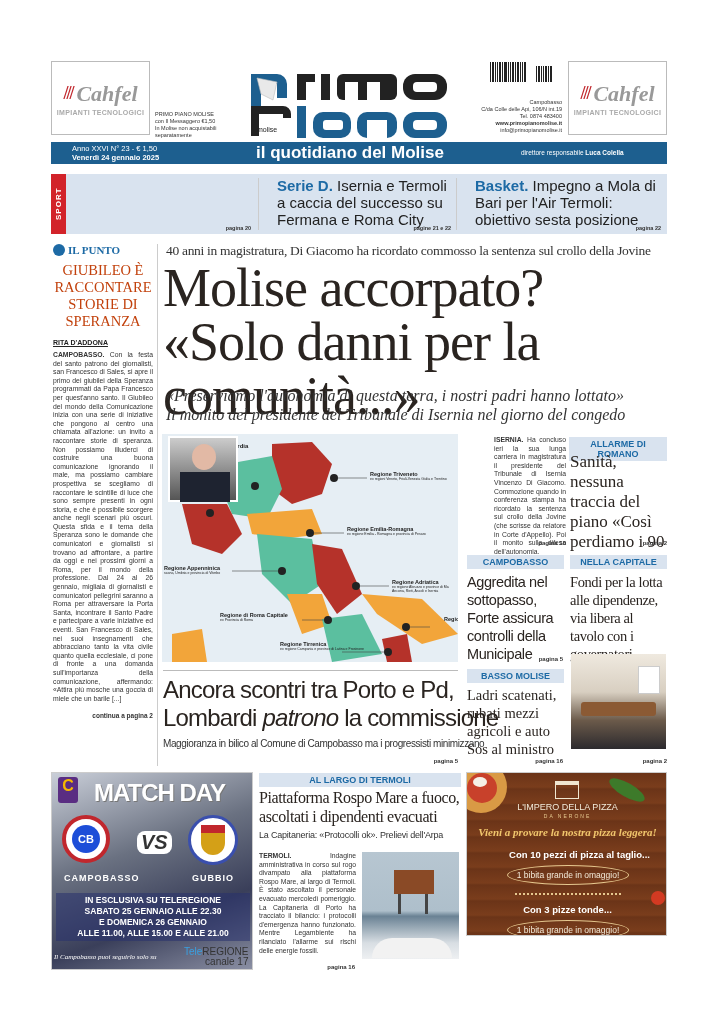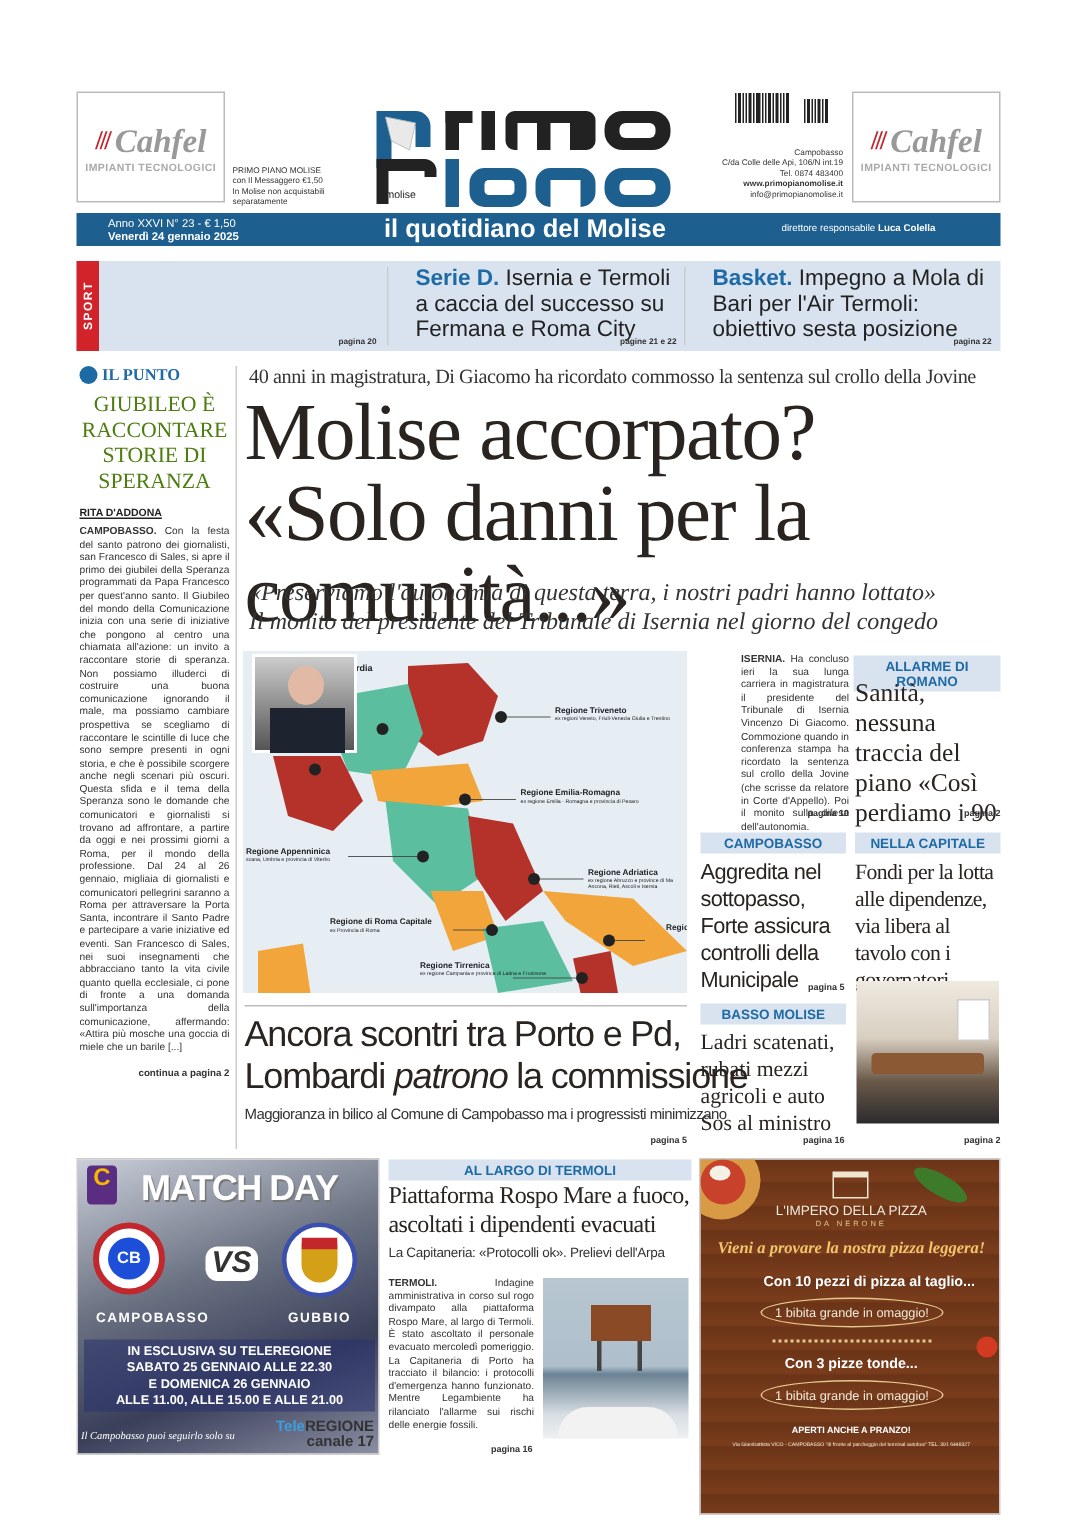--- a/index.html
+++ b/index.html
@@ -137,21 +137,21 @@
     <span>Impegno a Mola di Bari per l'Air Termoli: obiettivo sesta posizione</span>
   </div>
   <div class="abs pg" style="left:560px;top:51px;width:50px;">pagina 22</div>
 </div>
 
 <div class="abs" style="left:53px;top:244px;width:100px;">
   <div style="display:flex;align-items:center;gap:3px;">
     <span style="width:12px;height:12px;border-radius:50%;background:#1d6aa5;display:inline-block;"></span>
     <span class="serif" style="font-weight:bold;color:#1d6aa5;font-size:11px;">IL PUNTO</span>
   </div>
-  <div class="serif" style="text-align:center;font-size:14.5px;line-height:17px;margin-top:6px;color:#4d7c0f;">GIUBILEO È RACCONTARE STORIE DI SPERANZA</div>
+  <div class="serif" style="text-align:center;font-size:14.5px;line-height:17px;margin-top:6px;color:#c2410c;">GIUBILEO È RACCONTARE STORIE DI SPERANZA</div>
   <div style="font-size:7px;font-weight:bold;text-decoration:underline;margin-top:9px;">RITA D'ADDONA</div>
   <div class="body-text" style="margin-top:5px;">
     <b>CAMPOBASSO.</b>
     <span>Con la festa del santo patrono dei giornalisti, san Francesco di Sales, si apre il primo dei giubilei della Speranza programmati da Papa Francesco per quest'anno santo. Il Giubileo del mondo della Comunicazione inizia con una serie di iniziative che pongono al centro una chiamata all'azione: un invito a raccontare storie di speranza. Non possiamo illuderci di costruire una buona comunicazione ignorando il male, ma possiamo cambiare prospettiva se scegliamo di raccontare le scintille di luce che sono sempre presenti in ogni storia, e che è possibile scorgere anche negli scenari più oscuri. Questa sfida e il tema della Speranza sono le domande che comunicatori e giornalisti si trovano ad affrontare, a partire da oggi e nei prossimi giorni a Roma, per il mondo della professione. Dal 24 al 26 gennaio, migliaia di giornalisti e comunicatori pellegrini saranno a Roma per attraversare la Porta Santa, incontrare il Santo Padre e partecipare a varie iniziative ed eventi. San Francesco di Sales, nei suoi insegnamenti che abbracciano tanto la vita civile quanto quella ecclesiale, ci pone di fronte a una domanda sull'importanza della comunicazione, affermando: «Attira più mosche una goccia di miele che un barile [...]</span>
   </div>
   <div class="pg" style="margin-top:9px;font-size:6.5px;">continua a pagina 2</div>
 </div>
 <div class="abs vline" style="left:157px;top:244px;height:522px;"></div>
 
 <div class="abs serif" style="left:166px;top:243px;width:500px;font-size:13.5px;color:#333;letter-spacing:-0.3px;white-space:nowrap;">40 anni in magistratura, Di Giacomo ha ricordato commosso la sentenza sul crollo della Jovine</div>
@@ -255,41 +255,41 @@
   </div>
   <div class="abs" style="left:12px;top:100px;font-size:9px;font-weight:bold;color:#fff;letter-spacing:1px;">CAMPOBASSO</div>
   <div class="abs" style="left:140px;top:100px;font-size:9px;font-weight:bold;color:#fff;letter-spacing:1px;">GUBBIO</div>
   <div class="abs" style="left:4px;top:120px;width:194px;text-align:center;font-size:8.5px;line-height:11px;font-weight:bold;color:#fff;background:rgba(40,50,110,0.55);padding:2px 0;">
     <div>IN ESCLUSIVA SU TELEREGIONE</div>
     <div>SABATO 25 GENNAIO ALLE 22.30</div>
     <div>E DOMENICA 26 GENNAIO</div>
     <div>ALLE 11.00, ALLE 15.00 E ALLE 21.00</div>
   </div>
   <div class="abs serif" style="left:2px;top:180px;font-size:7px;font-style:italic;color:#fff;">Il Campobasso puoi seguirlo solo su</div>
-  <div class="abs" style="left:132px;top:174px;font-size:10px;font-weight:bold;line-height:10px;text-align:right;">
+  <div class="abs" style="left:132px;top:174px;font-size:10px;font-weight:normal;line-height:10px;text-align:right;">
     <span style="color:#3aa0e0;">Tele</span><span style="color:#333;">REGIONE</span>
     <div style="color:#333;">canale 17</div>
   </div>
 </div>
 
 <div class="abs kicker-label" style="left:259px;top:773px;width:202px;font-size:9px;">AL LARGO DI TERMOLI</div>
 <div class="abs serif" style="left:259px;top:788px;width:206px;font-size:16px;line-height:19px;color:#2a2420;letter-spacing:-0.4px;">Piattaforma Rospo Mare a fuoco, ascoltati i dipendenti evacuati</div>
 <div class="abs" style="left:259px;top:830px;width:206px;font-size:9px;color:#333;letter-spacing:-0.2px;white-space:nowrap;">La Capitaneria: «Protocolli ok». Prelievi dell'Arpa</div>
 <div class="abs body-text" style="left:259px;top:852px;width:97px;">
   <b>TERMOLI.</b>
   <span>Indagine amministrativa in corso sul rogo divampato alla piattaforma Rospo Mare, al largo di Termoli. È stato ascoltato il personale evacuato mercoledì pomeriggio. La Capitaneria di Porto ha tracciato il bilancio: i protocolli d'emergenza hanno funzionato. Mentre Legambiente ha rilanciato l'allarme sui rischi delle energie fossili.</span>
 </div>
 <div class="abs" style="left:362px;top:852px;width:97px;height:107px;background:linear-gradient(#b7c6d1 0%,#aebfcb 55%,#6a8294 60%,#d8dee3 85%,#eef0f2 100%);overflow:hidden;">
   <div style="position:absolute;left:32px;top:18px;width:40px;height:24px;background:#8a4a26;"></div>
   <div style="position:absolute;left:36px;top:42px;width:30px;height:20px;border-left:3px solid #444;border-right:3px solid #444;"></div>
   <div style="position:absolute;left:10px;top:86px;width:80px;height:20px;background:#f2f2f2;border-radius:40px 40px 0 0;"></div>
 </div>
 <div class="abs pg" style="left:300px;top:964px;width:55px;font-size:6px;">pagina 16</div>
 
-<div class="abs" style="left:466px;top:772px;width:201px;height:238px;background:repeating-linear-gradient(180deg,#6b3418 0px,#7a3d1c 14px,#6b3418 16px);overflow:hidden;border:1px solid #ccc;">
+<div class="abs" style="left:466px;top:772px;width:201px;height:164px;background:repeating-linear-gradient(180deg,#6b3418 0px,#7a3d1c 14px,#6b3418 16px);overflow:hidden;border:1px solid #ccc;">
   <div class="abs" style="left:-12px;top:-12px;width:52px;height:52px;border-radius:50%;background:#d99a45;">
     <div style="position:absolute;left:12px;top:12px;width:30px;height:30px;border-radius:50%;background:#c8412b;"></div>
     <div style="position:absolute;left:18px;top:16px;width:14px;height:10px;border-radius:50%;background:#f5f0e6;"></div>
   </div>
   <div class="abs" style="left:140px;top:10px;width:40px;height:14px;background:#3d7a2a;border-radius:50%;transform:rotate(30deg);"></div>
   <div class="abs" style="left:88px;top:8px;width:24px;height:18px;border:1.5px solid #f0e6d0;border-top:4px solid #f0e6d0;"></div>
   <div class="abs" style="left:0;top:29px;width:201px;text-align:center;color:#f3ead8;font-size:9px;">L'IMPERO DELLA PIZZA</div>
   <div class="abs" style="left:0;top:40px;width:201px;text-align:center;color:#e6c88f;font-size:5px;letter-spacing:2px;">DA NERONE</div>
   <div class="abs serif" style="left:0;top:53px;width:201px;text-align:center;color:#f0c66d;font-size:11px;font-style:italic;font-weight:bold;">Vieni a provare la nostra pizza leggera!</div>
   <div class="abs" style="left:12px;top:76px;width:201px;text-align:center;color:#fff;font-size:9.5px;font-weight:bold;">Con 10 pezzi di pizza al taglio...</div>

